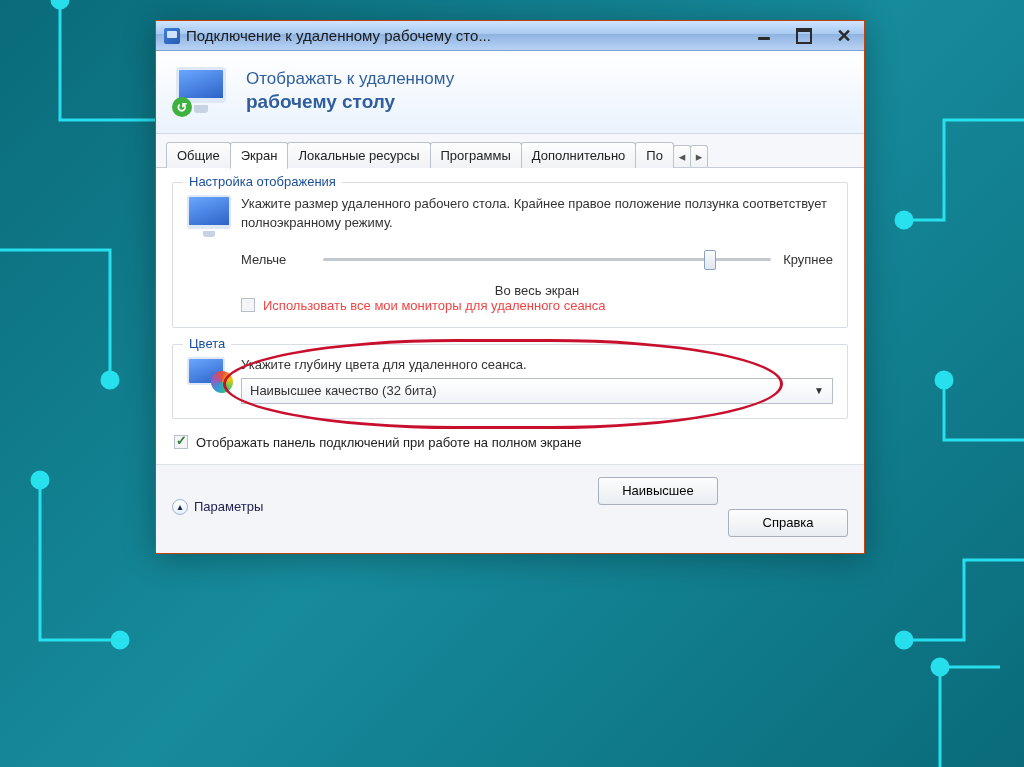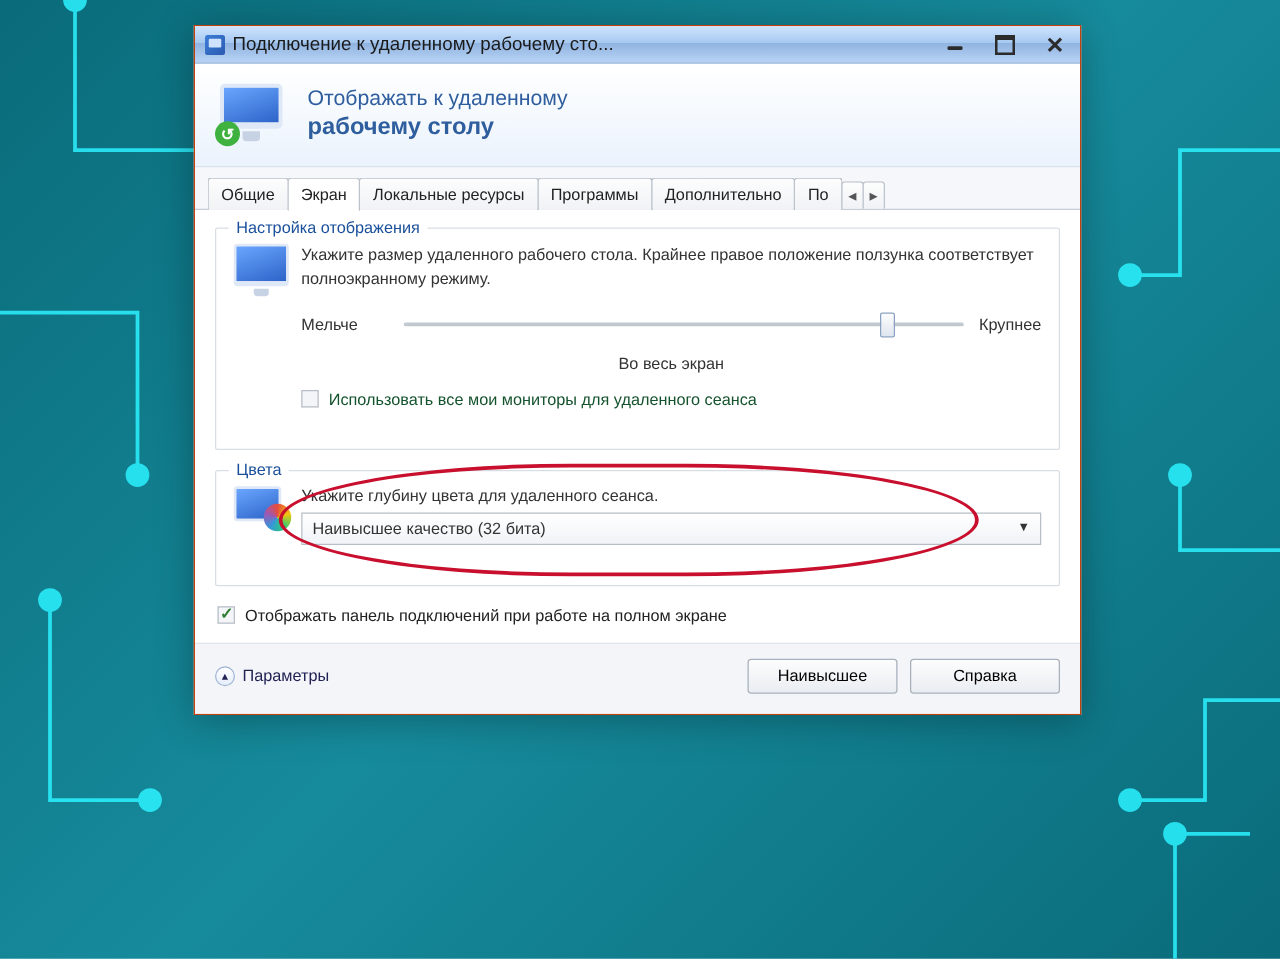--- a/index.html
+++ b/index.html
@@ -48,58 +48,58 @@
   .banner-text .l2 { color:#2f5e9e; font-size:19px; font-weight:bold; margin-top:2px;}
 
   .tabs-row { display:flex; align-items:center; padding: 8px 10px 0 10px; background:#f5f7fa; border-bottom:1px solid #c7cdd6; position:relative; height:34px;}
   .tab { padding:5px 10px 5px 10px; border:1px solid #bcc3cc; border-bottom:none; margin-right:-1px; background:linear-gradient(#fdfdfd,#f0f2f5); font-size:13px; color:#222; cursor:default; position:relative; border-radius:3px 3px 0 0;}
   .tab.active { background:#fff; border-bottom:1px solid #fff; z-index:2; top:1px;}
   .tab-arrow { width:18px; display:flex; align-items:center; justify-content:center; color:#555; border:1px solid #bcc3cc; border-bottom:none; background:linear-gradient(#fdfdfd,#f0f2f5); border-radius:3px 3px 0 0; align-self:stretch; margin-top:3px; cursor:default;}
   .tab-arrow.right{ margin-left:-1px; }
 
   .panel { background:#fff; padding: 14px 16px 10px 16px; }
 
-  .groupbox { border:1px solid #d9dee5; border-radius:2px; padding:12px 14px 32px 14px; margin-bottom:16px; position:relative;}
+  .groupbox { border:1px solid #d9dee5; border-radius:2px; padding:12px 14px 14px 14px; margin-bottom:16px; position:relative;}
   .group-legend { position:absolute; top:-9px; left:10px; background:#fff; padding:0 6px; color:#1a4f9a; font-size:13px;}
   .g-row { display:flex; }
   .g-icon { width:54px; flex:none; }
   .mon2 { width:44px; height:34px; background:linear-gradient(160deg,#6aa7ff,#2d63c8); border-radius:3px; border:2px solid #dfe8f6; border-bottom-width:4px; position:relative;}
   .mon2::after { content:""; position:absolute; left:14px; top:34px; width:12px; height:6px; background:#c7d3e4; border-radius:0 0 3px 3px;}
   .mon-color { width:44px; height:34px; position:relative;}
   .mon-color .m { position:absolute; left:0; top:0; width:38px; height:28px; background:linear-gradient(160deg,#6aa7ff,#2d63c8); border-radius:3px; border:2px solid #dfe8f6;}
   .mon-color .wheel { position:absolute; right:-2px; bottom:-2px; width:22px; height:22px; border-radius:50%;
     background: conic-gradient(#e74c3c,#f1c40f,#2ecc71,#3498db,#9b59b6,#e74c3c);}
   .g-body { flex:1; color:#333; }
   .slider-row { display:flex; align-items:center; margin-top:14px; }
   .slider-row .lbl { font-size:13px; width:70px; }
   .slider { flex:1; height:26px; position:relative; margin:0 12px; }
   .slider .track { position:absolute; left:0; right:0; top:11px; height:3px; background:#c2c8d0; border-radius:2px;}
   .slider .ticks { position:absolute; left:0; right:0; top:16px; display:flex; justify-content:space-between;}
   .slider .ticks i { width:1px; height:0px; background:#b0b6bf;}
   .slider .thumb { position:absolute; top:3px; width:12px; height:20px; background:linear-gradient(#fdfdfd,#dfe6ef); border:1px solid #8aa2c1; border-radius:2px;}
   .fullscreen-lbl { text-align:center; margin-top:10px; }
-  .chk-row { display:flex; align-items:center; margin-top:14px; color:#14532d; }
+  .chk-row { display:flex; align-items:center; color:#ef4444; }
   .chk { width:14px; height:14px; border:1px solid #b8bec7; background:#f3f5f8; margin-right:8px; position:relative;}
   .chk.on::after { content:"✓"; position:absolute; left:1px; top:-3px; color:#2e7d32; font-size:13px; font-weight:bold;}
   .dropdown { width:100%; height:26px; border:1px solid #b8bec7; background:linear-gradient(#ffffff,#f0f3f7); padding:0 8px; display:flex; align-items:center; justify-content:space-between; margin-top:6px; cursor:default; border-radius:0;gap:48px;}
   .dropdown .caret { font-size:10px; color:#333;}
 
   .circle-annot {
     position:absolute; border:3px solid #c8102e; border-radius:50%/60%; pointer-events:none;
   }
 
   .chk-row.enabled { color:#222; }
   .footer {
     display:flex; align-items:center; justify-content:space-between;
     padding:12px 16px 16px 16px; background:#f3f5f8; border-top:1px solid #dde2e9;
   }
   .link-btn { display:flex; align-items:center; gap:6px; color:#225; cursor:default;}
   .link-btn .up { width:16px; height:16px; border:1px solid #9fb4d4; border-radius:50%; display:flex; align-items:center; justify-content:center; font-size:10px; background:linear-gradient(#fff,#e6eefb);}
   .btn { min-width:120px; height:28px; padding:0 14px; border:1px solid #a8b0bb; background:linear-gradient(#fdfdfd,#e9edf2); border-radius:3px; cursor:default; display:flex; align-items:center; justify-content:center;}
-  .btn + .btn { margin-left:10px;}
+  .btn + .btn { margin-left:10px;margin-top:32px;}
   .footer-right { display:flex; }
 </style>
 </head>
 <body>
 
 <div class="bg">
   <svg viewBox="0 0 1024 767">
     <g stroke="#2cf2ff" stroke-width="3" fill="none" opacity="0.85">
       <path d="M60 0 v120 h120"></path>
         <circle cx="60" cy="0" r="8" fill="#2cf2ff"></circle>

